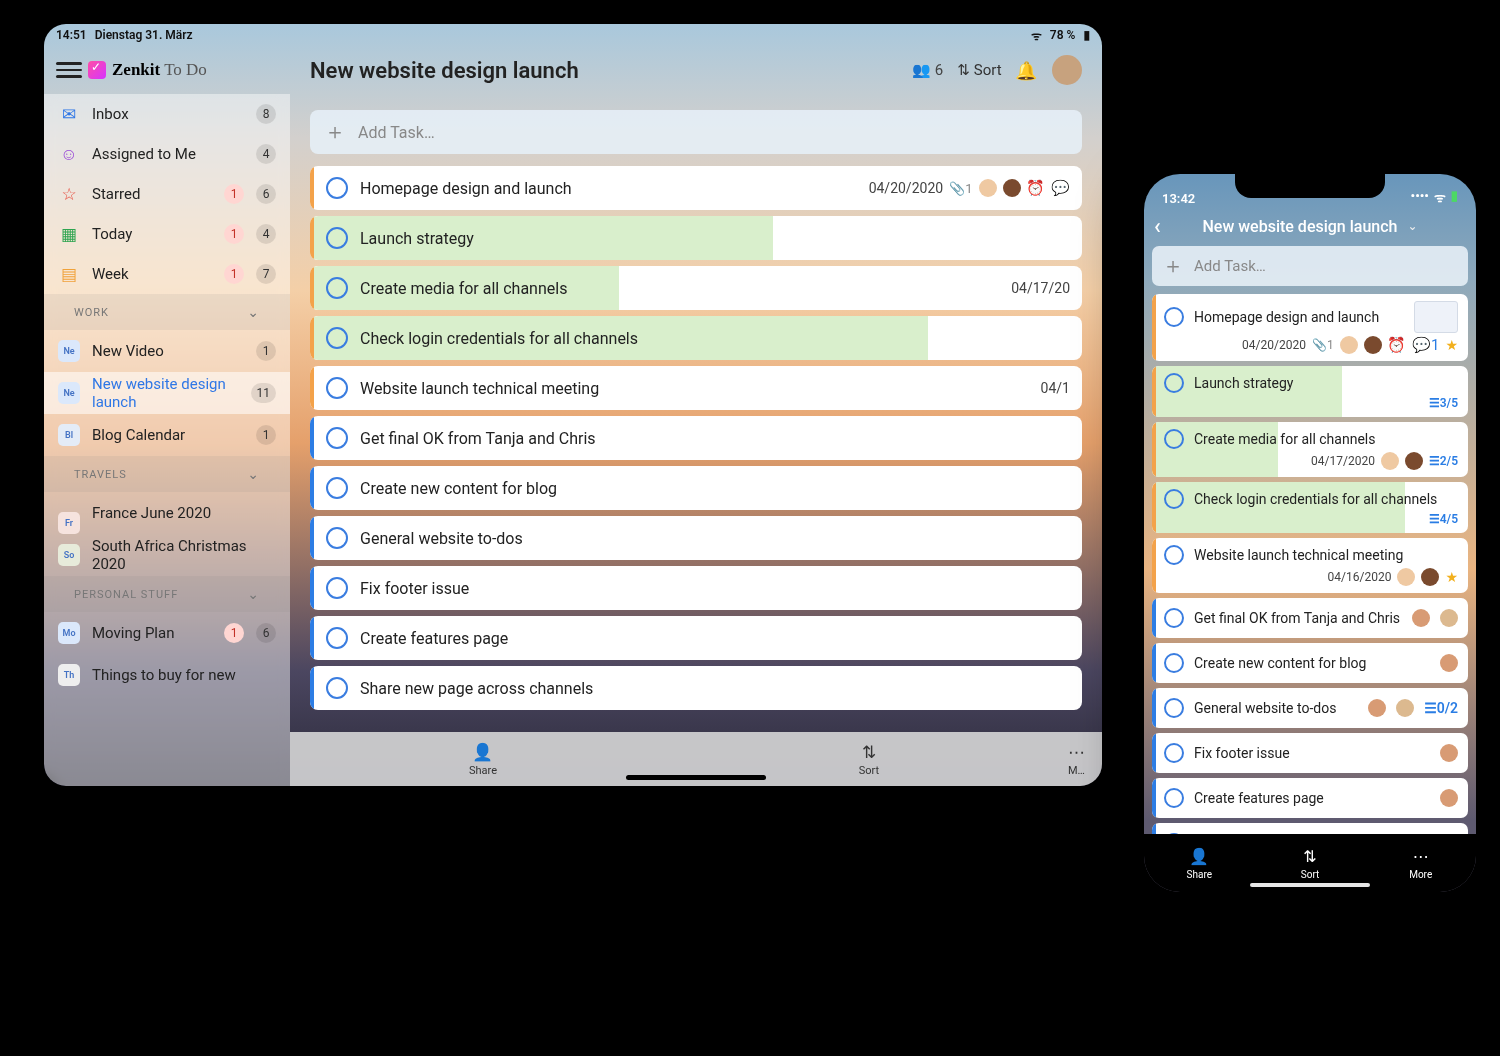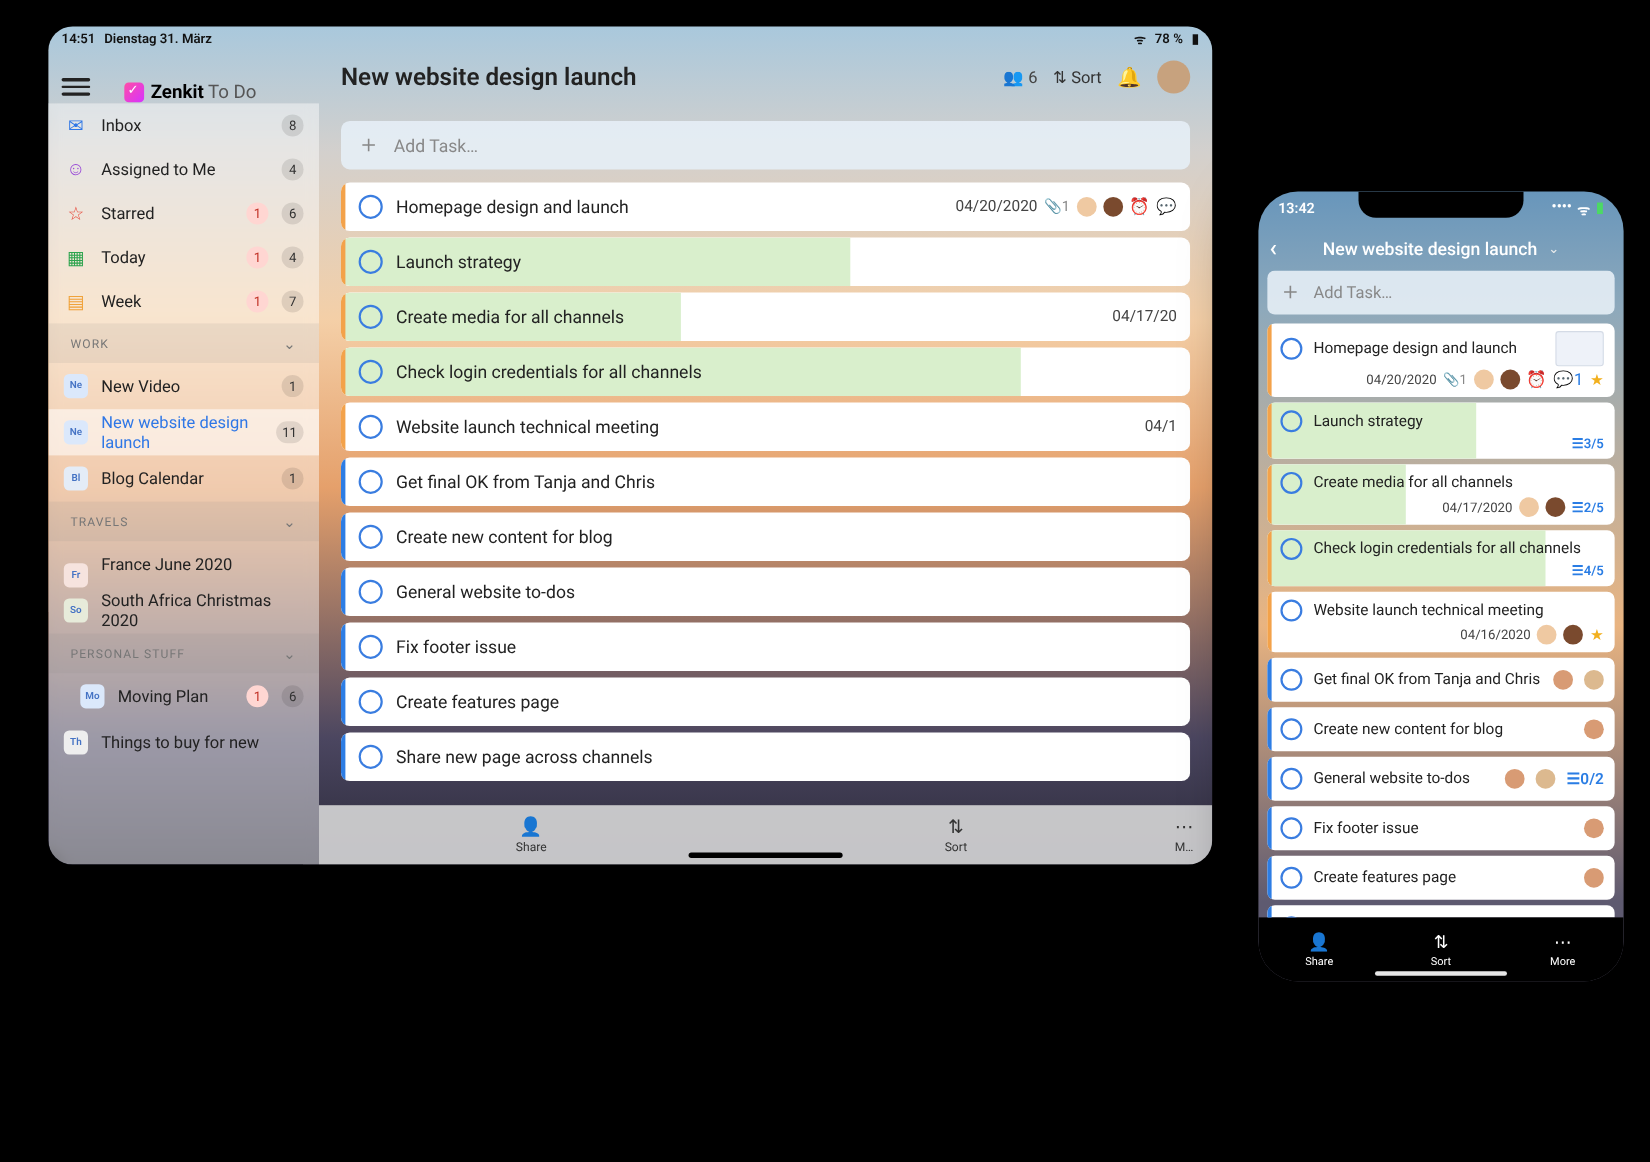--- a/index.html
+++ b/index.html
@@ -35,23 +35,24 @@
     display: flex; justify-content: space-between; align-items: center;
     font-size: 12px; font-weight: 600;
     padding: 0 12px;
     color: #111;
   }
   .tablet-status .left, .tablet-status .right { display:flex; gap:8px; align-items:center;}
 
   
   .tablet-header {
     height: 48px;
-    display:flex; align-items:flex-end;
+    display:flex; align-items:center;
     padding: 0 10px;
-    gap: 29px;
+    gap: 4px;
+    font-family: Liberation Serif, serif;
   }
   .hamburger {
     width: 30px; height:30px;
     display:flex; flex-direction:column; justify-content:center; gap:4px;
     padding:4px 2px;
     cursor:pointer;
   }
   .hamburger span { height:2.5px; background:#222; border-radius:2px; }
   .app-brand { display:flex; align-items:center; gap:6px; font-size:17px; }
   .zenkit-logo {
@@ -86,21 +87,21 @@
     min-width:20px;height:20px;border-radius:10px;
     background:rgba(0,0,0,.10);
     color:#333;font-size:12px;
     display:inline-flex;align-items:center;justify-content:center;
     padding:0 6px;
   }
   .count-badge.red{background:#ffd6d2;color:#c23227;}
 
   .folder-header{
     height:36px;display:flex;align-items:center;justify-content:space-between;
-    padding:0 20px;font-size:11px;letter-spacing:1px;color:#777;
+    padding:0 30px;font-size:11px;letter-spacing:1px;color:#777;
     background:rgba(128,128,128,.12);
     text-transform:uppercase;
   }
   .chevron{font-size:14px;color:#777;}
   .folder-list{list-style:none;}
   .folder-list li{height:42px;}
   .list-tag{
     width:22px;height:22px;border-radius:5px;
     font-size:9px;font-weight:600;
     display:flex;align-items:center;justify-content:center;
@@ -177,21 +178,21 @@
     width:360px; height:746px;
     background:#000; border-radius:48px; padding:14px;
     box-shadow:0 20px 50px rgba(0,0,0,.6);
   }
   .phone-screen{
     width:100%;height:100%;border-radius:36px;overflow:hidden;
     position:relative;
     background:linear-gradient(180deg,#6896bb 0%,#8ea9bb 15%,#e9b481 55%,#5e5a70 90%);
   }
   .notch{position:absolute;top:0;left:50%;transform:translateX(-50%);width:150px;height:24px;background:#000;border-radius:0 0 16px 16px;z-index:5;}
-  .phone-status{height:32px;display:flex;justify-content:space-between;align-items:center;padding:0 18px;color:#fff;font-size:13px;font-weight:600;}
+  .phone-status{height:32px;display:flex;justify-content:space-between;align-items:flex-end;padding:0 18px;color:#fff;font-size:13px;font-weight:600;}
   .phone-header{
     height:40px;display:flex;align-items:center;justify-content:center;gap:10px;
     color:#fff;font-size:16px;font-weight:500;position:relative;
   }
   .phone-back{position:absolute;left:10px;font-size:22px;color:#fff;}
   .phone-header .chev{font-size:12px;color:#eee;}
 
   .phone-body{position:absolute;top:72px;bottom:58px;left:8px;right:8px;overflow:hidden;}
   .phone-add-task{
     height:40px;background:rgba(230,238,246,.9);border-radius:7px;
@@ -333,21 +334,21 @@
                 <span class="list-tag" style="background:#e7ebda;color:#4573c4;">So</span>
                 <span class="label">South Africa Christmas 2020</span>
               </li>
             </ul>
             <div class="folder-header">
               <span>PERSONAL STUFF</span>
               <span class="chevron">⌄</span>
             </div>
             <ul class="folder-list">
               <li>
-                <span class="list-tag" style="background:#dbe8fb;color:#4573c4;margin-left:15px;">Mo</span>
+                <span class="list-tag" style="background:#dbe8fb;color:#4573c4;">Mo</span>
                 <span class="label">Moving Plan</span>
                 <span class="count-badge red">1</span>
                 <span class="count-badge">6</span>
               </li>
               <li>
                 <span class="list-tag" style="background:#eee;color:#4573c4;">Th</span>
                 <span class="label">Things to buy for new</span>
               </li>
             </ul>
           </div>

